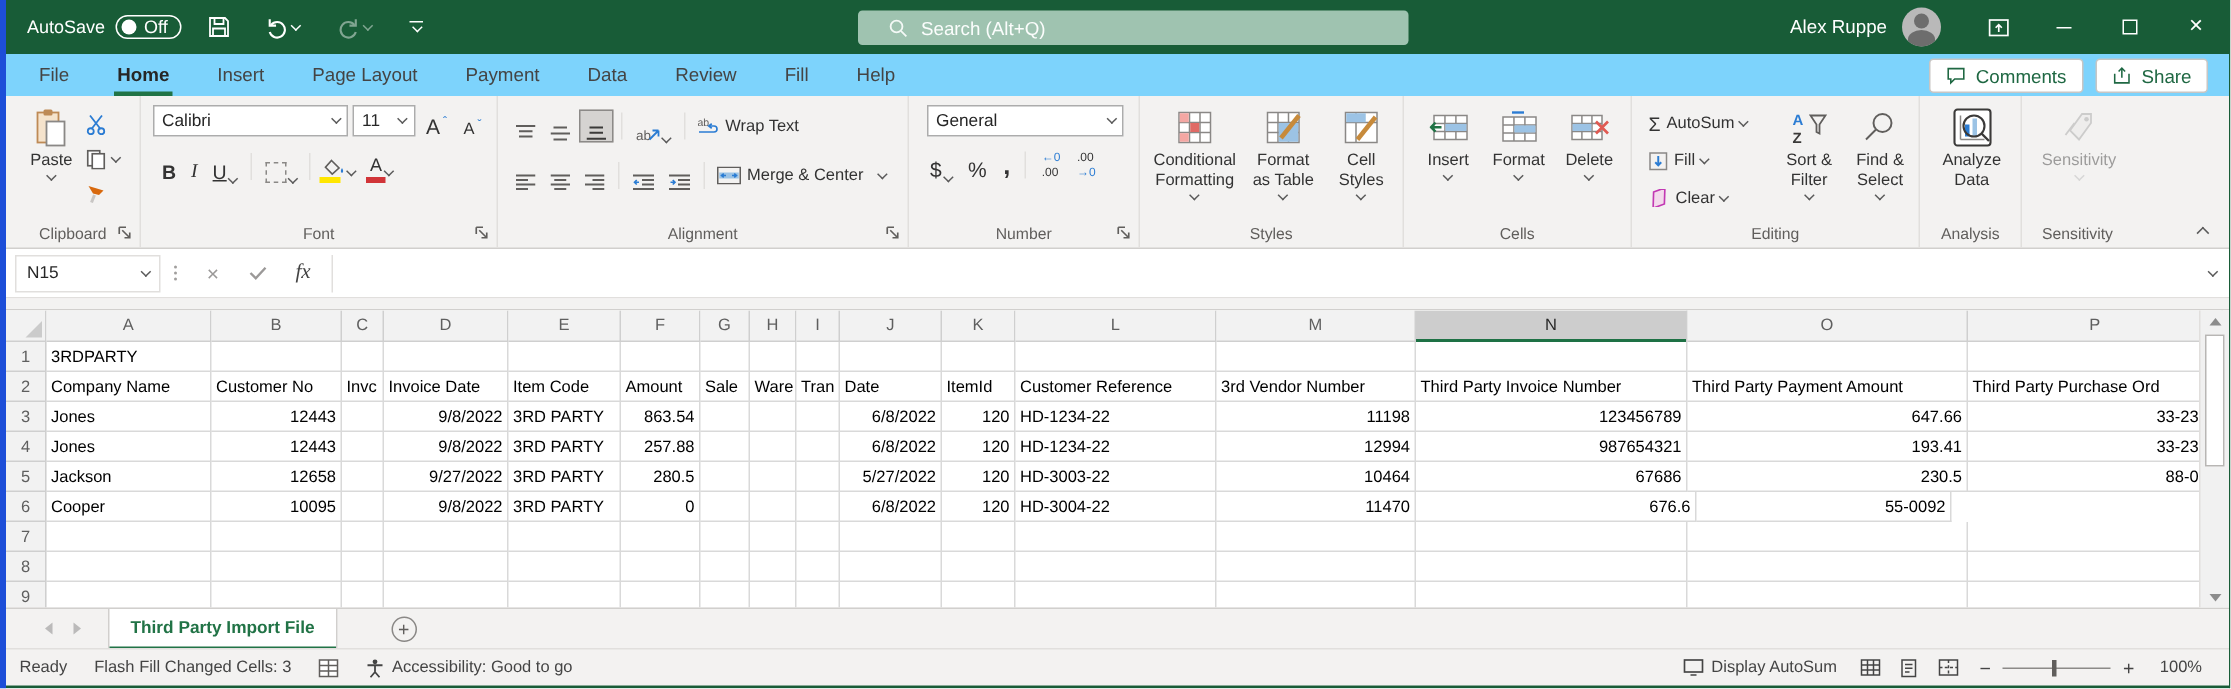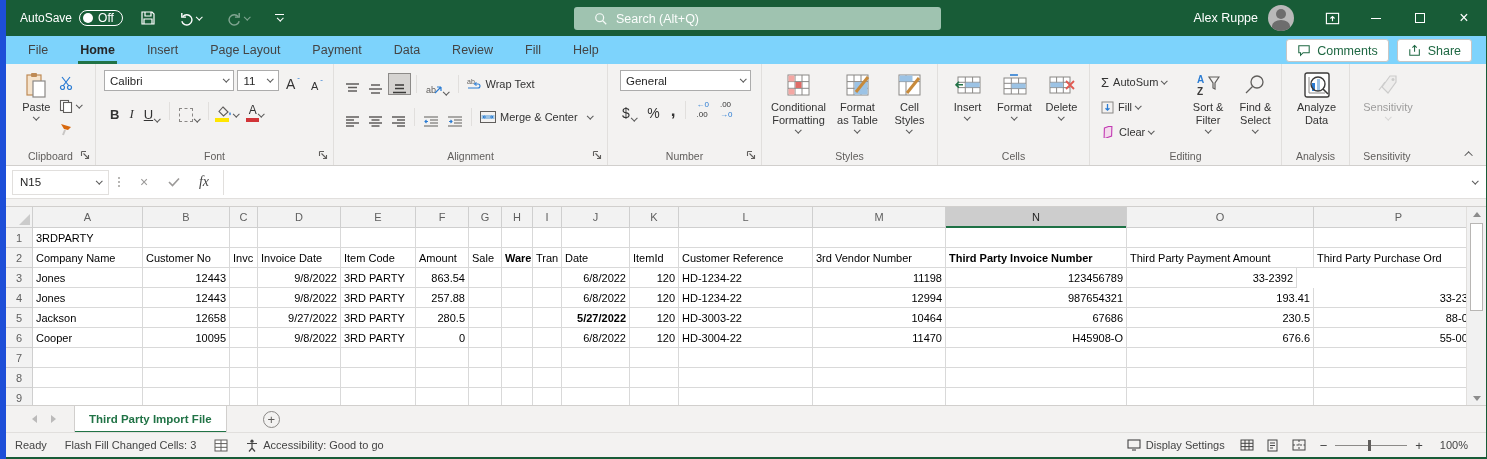--- a/index.html
+++ b/index.html
@@ -1,17 +1,17 @@
 <!DOCTYPE html>
 <html><head>
 <meta charset="utf-8">
 <style>
   *{box-sizing:border-box;margin:0;padding:0}
   html,body{width:1487px;height:459px;font-family:"Liberation Sans",sans-serif;-webkit-font-smoothing:antialiased}
-  #app{position:relative;width:1487px;height:459px;background:#fff;border-left:6px solid #1d4ed8;border-right:1px solid #185C37;overflow:hidden}
+  #app{position:relative;width:1487px;height:459px;background:#fff;border-left:4px solid #1d4ed8;border-right:1px solid #185C37;overflow:hidden}
 
   
   .titlebar{position:absolute;left:0;top:0;width:100%;height:36px;background:#185C37;color:#fff;display:flex;align-items:center;font-size:12px}
   .tb-left{display:flex;align-items:center;gap:14px;padding-left:14px}
   .autosave{display:flex;align-items:center;gap:7px}
   .as-pill{display:flex;align-items:center;gap:5px;border:1px solid #fff;border-radius:9px;height:16px;padding:0 8px 0 3px}
   .as-knob{width:10px;height:10px;border-radius:50%;background:#fff}
   .qat-btn{display:flex;align-items:center;justify-content:center;width:22px;height:22px;cursor:pointer}
   .tb-title{display:flex;align-items:center;gap:8px;margin-left:56px;font-size:12.5px;white-space:nowrap}
   .searchbox{position:absolute;left:568px;top:7px;width:367px;height:23px;background:#9FC3B0;border-radius:3px;display:flex;align-items:center;gap:10px;padding-left:42px;color:#fbfdfc;font-size:12.5px}
@@ -661,46 +661,47 @@
       </div>
       <div class="g-row">
         <div class="rowhdr">2</div>
         <div class="cell" style="width: 110px;">Company Name</div>
         <div class="cell" style="width: 87px;">Customer No</div>
         <div class="cell" style="width: 28px;">Invc</div>
         <div class="cell" style="width: 83px;">Invoice Date</div>
         <div class="cell" style="width: 75px;">Item Code</div>
         <div class="cell" style="width: 53px;">Amount</div>
         <div class="cell" style="width: 33px;">Sale</div>
-        <div class="cell" style="width: 31px; font-weight: bold;">Ware</div>
+        <div class="cell" style="width: 31px;">Ware</div>
         <div class="cell" style="width: 29px;">Tran</div>
         <div class="cell" style="width: 68px;">Date</div>
         <div class="cell" style="width: 49px;">ItemId</div>
         <div class="cell" style="width: 134px;">Customer Reference</div>
         <div class="cell" style="width: 133px;">3rd Vendor Number</div>
-        <div class="cell" style="width: 181px; font-weight: bold;">Third Party Invoice Number</div>
+        <div class="cell" style="width: 181px;">Third Party Invoice Number</div>
         <div class="cell" style="width: 187px;">Third Party Payment Amount</div>
         <div class="cell" style="width: 170px;">Third Party Purchase Ord</div>
       </div>
       <div class="g-row">
         <div class="rowhdr">3</div>
         <div class="cell" style="width: 110px;">Jones</div>
         <div class="cell r" style="width: 87px;">12443</div>
         <div class="cell r" style="width: 28px;"></div>
         <div class="cell r" style="width: 83px;">9/8/2022</div>
         <div class="cell" style="width: 75px;">3RD PARTY</div>
         <div class="cell r" style="width: 53px; text-align: right;">863.54</div>
         <div class="cell" style="width: 33px;"></div>
         <div class="cell" style="width: 31px;"></div>
         <div class="cell" style="width: 29px;"></div>
         <div class="cell r" style="width: 68px;">6/8/2022</div>
         <div class="cell r" style="width: 49px;">120</div>
         <div class="cell" style="width: 134px;">HD-1234-22</div>
         <div class="cell r" style="width: 133px;">11198</div>
         <div class="cell r" style="width: 181px;">123456789</div>
+        <div class="cell r" style="width: 187px;">647.66</div>
         <div class="cell r" style="width: 170px;">33-2392</div>
       </div>
       <div class="g-row">
         <div class="rowhdr">4</div>
         <div class="cell" style="width: 110px;">Jones</div>
         <div class="cell r" style="width: 87px;">12443</div>
         <div class="cell r" style="width: 28px;"></div>
         <div class="cell r" style="width: 83px;">9/8/2022</div>
         <div class="cell" style="width: 75px;">3RD PARTY</div>
         <div class="cell r" style="width: 53px;">257.88</div>
@@ -719,21 +720,21 @@
         <div class="rowhdr">5</div>
         <div class="cell" style="width: 110px;">Jackson</div>
         <div class="cell r" style="width: 87px;">12658</div>
         <div class="cell r" style="width: 28px;"></div>
         <div class="cell r" style="width: 83px;">9/27/2022</div>
         <div class="cell" style="width: 75px;">3RD PARTY</div>
         <div class="cell r" style="width: 53px;">280.5</div>
         <div class="cell" style="width: 33px;"></div>
         <div class="cell" style="width: 31px;"></div>
         <div class="cell" style="width: 29px;"></div>
-        <div class="cell r" style="width: 68px; font-weight: bold;">5/27/2022</div>
+        <div class="cell r" style="width: 68px;">5/27/2022</div>
         <div class="cell r" style="width: 49px;">120</div>
         <div class="cell" style="width: 134px;">HD-3003-22</div>
         <div class="cell r" style="width: 133px;">10464</div>
         <div class="cell r" style="width: 181px;">67686</div>
         <div class="cell r" style="width: 187px;">230.5</div>
         <div class="cell r" style="width: 170px;">88-009</div>
       </div>
       <div class="g-row">
         <div class="rowhdr">6</div>
         <div class="cell" style="width: 110px;">Cooper</div>
@@ -742,21 +743,20 @@
         <div class="cell r" style="width: 83px;">9/8/2022</div>
         <div class="cell" style="width: 75px;">3RD PARTY</div>
         <div class="cell r" style="width: 53px;">0</div>
         <div class="cell" style="width: 33px;"></div>
         <div class="cell" style="width: 31px;"></div>
         <div class="cell" style="width: 29px;"></div>
         <div class="cell r" style="width: 68px;">6/8/2022</div>
         <div class="cell r" style="width: 49px;">120</div>
         <div class="cell" style="width: 134px;">HD-3004-22</div>
         <div class="cell r" style="width: 133px;">11470</div>
-        <div class="cell r" style="width: 181px;">H45908-O</div>
         <div class="cell r" style="width: 187px;">676.6</div>
         <div class="cell r" style="width: 170px;">55-0092</div>
       </div>
       <div class="g-row">
         <div class="rowhdr">7</div>
         <div class="cell" style="width: 110px;"></div>
         <div class="cell r" style="width: 87px;"></div>
         <div class="cell r" style="width: 28px;"></div>
         <div class="cell r" style="width: 83px;"></div>
         <div class="cell" style="width: 75px;"></div>
@@ -849,21 +849,21 @@
           <path d="M1 4.5 H11 M6 4.5 V9 M6 9 L3 12.5 M6 9 L9 12.5" stroke="#444" stroke-width="1.2" fill="none"></path>
         </svg>
       <span>Accessibility: Good to go</span>
     </div>
     <div class="sb-right">
       <div class="sb-item">
         <svg width="14" height="12" viewBox="0 0 14 12">
             <rect x="1" y="1" width="12" height="8" fill="none" stroke="#444" stroke-width="1.1"></rect>
             <path d="M5 11 H9" stroke="#444" stroke-width="1.1"></path>
           </svg>
-        <span>Display Settings</span>
+        <span>Display AutoSum</span>
       </div>
       <div class="viewbtn">
           <svg width="14" height="12" viewBox="0 0 14 12">
             <rect x="1" y="1" width="12" height="10" fill="none" stroke="#444"></rect>
             <path d="M1 4.3 H13 M1 7.6 H13 M5 1 V11 M9 1 V11" stroke="#444"></path>
           </svg>
         </div>
       <div class="viewbtn">
           <svg width="13" height="13" viewBox="0 0 13 13">
             <rect x="2" y="1" width="9" height="11" fill="none" stroke="#444"></rect>

